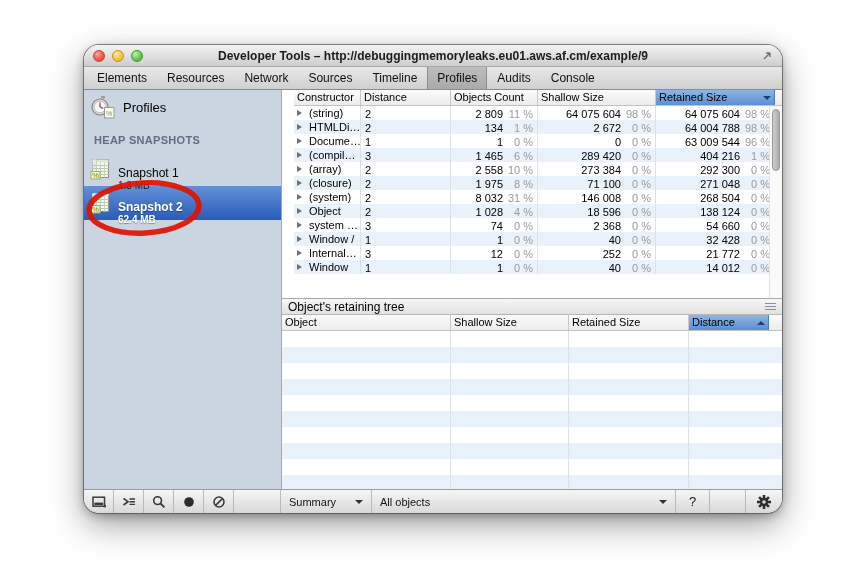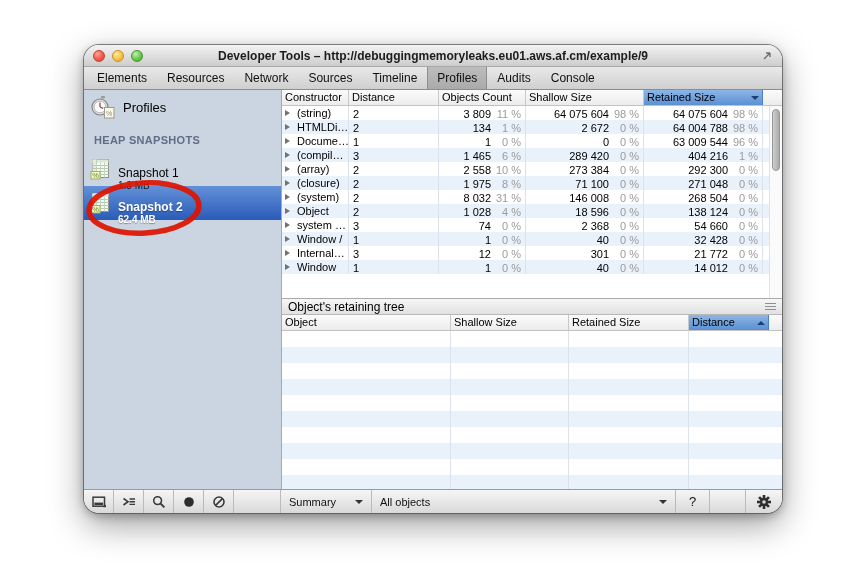--- a/index.html
+++ b/index.html
@@ -42,21 +42,21 @@
   .snapshot.selected .snap-name, .snapshot.selected .snap-size { color:#fff; font-weight:bold; text-shadow:0 1px 1px rgba(0,0,0,.35); }
   .annotation { position:absolute; left:1px; top:89px; width:122px; height:60px; pointer-events:none; }
 
   .main { flex:1; min-width:0; display:flex; flex-direction:column; background:#fff; }
 
   .filter-bar { flex:0 0 22px; background:#fcfcfc; position:relative; }
   .filter-bar input { position:absolute; left:6px; top:3px; width:205px; height:15px;
     font-size:11px; font-family:inherit; border:1px solid #b4b4b4; border-radius:2px; padding:0 4px; color:#333; outline:none; }
   .filter-bar input::placeholder { color:#b2b2b2; }
 
-  .heap-cols { display:grid; grid-template-columns:67px 90px 87px 118px 119px 1fr; }
+  .heap-cols { display:grid; grid-template-columns:67px 90px 87px 118px 119px 1fr;margin-left:12px; }
   .tree-cols { display:grid; grid-template-columns:169px 118px 120px 80px 1fr; }
 
   .grid-head { flex:0 0 16px; background:linear-gradient(#fbfbfb,#ececec);
     border-bottom:1px solid #c2c2c2; font-size:11px; }
   .hcell { padding:0 3px; line-height:15px; border-right:1px solid #c8c8c8;
     white-space:nowrap; overflow:hidden; color:#000; display:flex; align-items:center; }
   .hcell .hlabel { flex:1; overflow:hidden; white-space:nowrap; }
   .hcell.filler { border-right:none; }
   .hcell.sorted { background:linear-gradient(#8db6e5,#5b90d3); border-right-color:#4b7ec2; }
   .sort-arrow { width:0; height:0; border:4px solid transparent; margin-left:2px; }
@@ -210,21 +210,21 @@
 
       <div class="heap-rows">
 
       <div class="grid-row heap-cols">
             <div class="cell ctor">
               <span class="tri"></span>
               <span class="lbl">(string)</span>
             </div>
             <div class="cell dist">2</div>
             <div class="cell num">
-              <span class="v">3 809</span>
+              <span class="v">2 809</span>
               <span class="p">11 %</span>
             </div>
             <div class="cell num">
               <span class="v">64 075 604</span>
               <span class="p">98 %</span>
             </div>
             <div class="cell num">
               <span class="v">64 075 604</span>
               <span class="p">98 %</span>
             </div>
@@ -414,21 +414,21 @@
             <div class="cell ctor">
               <span class="tri"></span>
               <span class="lbl">Internal…</span>
             </div>
             <div class="cell dist">3</div>
             <div class="cell num">
               <span class="v">12</span>
               <span class="p">0 %</span>
             </div>
             <div class="cell num">
-              <span class="v">301</span>
+              <span class="v">252</span>
               <span class="p">0 %</span>
             </div>
             <div class="cell num">
               <span class="v">21 772</span>
               <span class="p">0 %</span>
             </div>
             <div class="cell fill"></div>
           </div>
           <div class="grid-row heap-cols alt">
             <div class="cell ctor">

